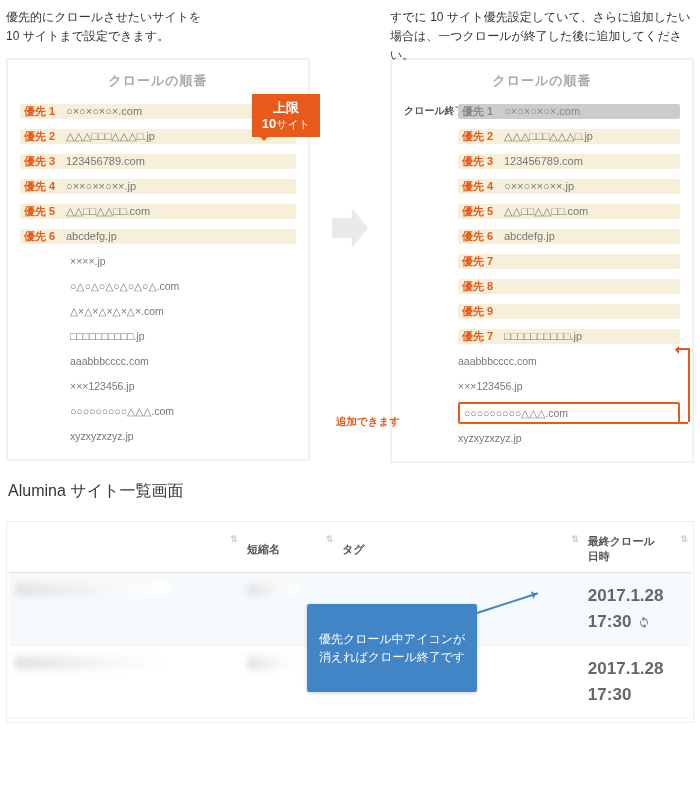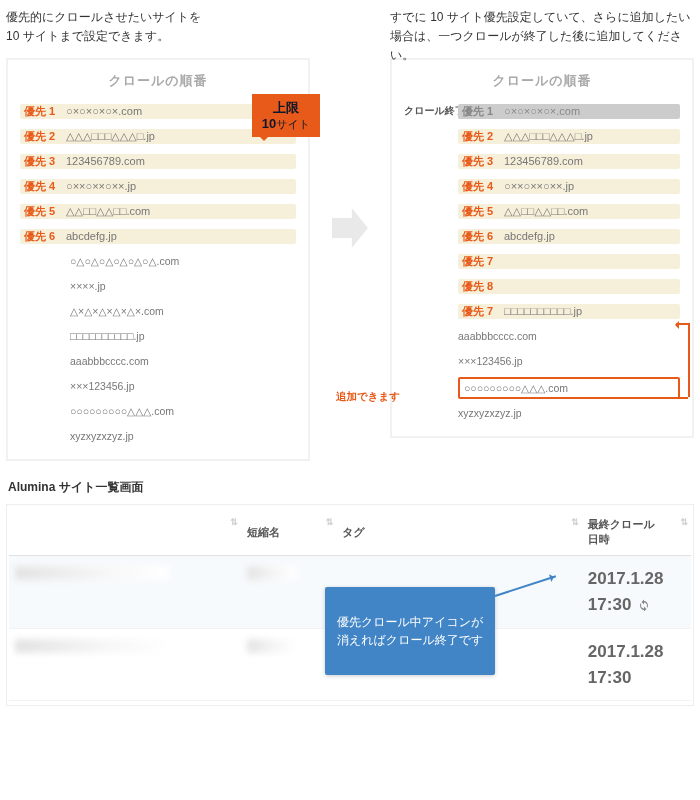--- a/index.html
+++ b/index.html
@@ -13,34 +13,34 @@
   .row { display:flex; align-items:center; font-size:11px; height:22px; }
   .prio { background:#f6efd9; border-radius:2px; display:flex; align-items:center; flex:1; min-width:0; padding:0 6px 0 0; }
   .prio-label { color:#e85a1a; font-weight:bold; font-size:11px; width:46px; padding-left:4px; white-space:nowrap; }
   .prio-url { color:#777; font-size:11px; overflow:hidden; white-space:nowrap; }
   .plain { color:#777; font-size:10.5px; padding-left:50px; overflow:hidden; white-space:nowrap; flex:1; }
   .done-prio { background:#ccc; border-radius:2px; display:flex; align-items:center; flex:1; padding:0 6px 0 0; }
   .done-prio .prio-label { color:#888; }
   .done-prio .prio-url { color:#888; }
   .pre-label { color:#555; font-size:10px; width:54px; text-align:right; padding-right:6px; white-space:nowrap; font-weight:bold; }
   .spacer-pre { width:54px; }
-  .callout { position:absolute; right:-12px; top:34px; background:#e85a1a; color:#0f172a; padding:6px 10px 6px 10px; font-size:13px; line-height:1.2; font-weight:bold; text-align:center; }
+  .callout { position:absolute; right:-12px; top:34px; background:#e85a1a; color:#ffffff; padding:6px 10px 6px 10px; font-size:13px; line-height:1.2; font-weight:bold; text-align:center; }
   .callout::after { content:""; position:absolute; left:6px; bottom:-10px; border:6px solid transparent; border-top-color:#e85a1a; }
   .callout small { font-size:11px; font-weight:normal; }
   .arrow-gap { width:40px; display:flex; align-items:center; justify-content:center; padding-top:200px; }
   .big-arrow { width:36px; height:40px; background:linear-gradient(#e9e9e9,#e9e9e9); clip-path: polygon(0 25%, 55% 25%, 55% 0, 100% 50%, 55% 100%, 55% 75%, 0 75%); }
   .addable-wrap { position:relative; margin-top:2px; }
   .addable-box { border:2px solid #e85a1a; border-radius:2px; color:#777; font-size:10.5px; padding:2px 4px; height:22px; display:flex; align-items:center; }
   .addable-label { position:absolute; right:100%; top:2px; color:#e85a1a; font-size:10.5px; white-space:nowrap; padding-right:4px; font-weight:bold; }
   .hook { position:absolute; right:-10px; top:-54px; width:14px; height:74px; border:2px solid #e85a1a; border-left:none; border-bottom:none; }
   .hook::before { content:""; position:absolute; left:-5px; top:-4px; border:4px solid transparent; border-right-color:#e85a1a; }
   .hook::after { content:""; position:absolute; left:-2px; bottom:-2px; width:14px; height:2px; background:#e85a1a; }
 
   .bottom { padding:8px 6px; }
-  .screen-title { font-size:12px; font-weight:bold; margin:6px 0 8px 2px; }
+  .screen-title { font-size:16px; font-weight:normal; margin:6px 0 19px 2px; }
   .table-wrap { border:1px solid #eee; background:#fff; padding:4px 2px; position:relative; }
   table { width:100%; border-collapse:collapse; font-size:11px; table-layout:fixed; }
   th { color:#555; font-weight:bold; text-align:left; padding:8px 6px; border-bottom:1px solid #e1e1e1; font-size:11px; position:relative; }
   .sort-icon { color:#cfcfcf; font-size:9px; position:absolute; right:6px; top:8px; letter-spacing:-3px; }
   td { padding:10px 6px; border-bottom:1px solid #f2f2f2; color:#666; vertical-align:top; position:relative; }
   .blur { filter:blur(3px); color:#999; background:linear-gradient(90deg,#e3e3e3 0%,#f7f7f7 60%,#fff 100%); height:14px; border-radius:2px; }
   tr.hover td { background:#f7fafc; }
   .date-cell { font-size:17px; line-height:1.5; white-space:nowrap;font-weight:bold; }
   .reload { display:inline-block; vertical-align:-1px; margin-left:2px; }
   .tip { position:absolute; background:#4185c6; color:#fff; font-size:12px; padding:8px 12px; border-radius:2px; line-height:1.5; text-align:center; box-shadow:0 1px 4px rgba(0,0,0,.2); }
@@ -88,24 +88,24 @@
               <span class="prio-url">△△□□△△□□.com</span>
             </div>
           </div>
           <div class="row">
             <div class="prio">
               <span class="prio-label">優先 6</span>
               <span class="prio-url">abcdefg.jp</span>
             </div>
           </div>
           <div class="row">
+            <span class="plain">××××.jp</span>
+          </div>
+          <div class="row">
             <span class="plain">○△○△○△○△○△○△.com</span>
-          </div>
-          <div class="row">
-            <span class="plain">××××.jp</span>
           </div>
           <div class="row">
             <span class="plain">△×△×△×△×△×.com</span>
           </div>
           <div class="row">
             <span class="plain">□□□□□□□□□□.jp</span>
           </div>
           <div class="row">
             <span class="plain">aaabbbcccc.com</span>
           </div>
@@ -182,20 +182,27 @@
             <span class="spacer-pre"></span>
             <div class="prio">
               <span class="prio-label">優先 7</span>
               <span class="prio-url"></span>
             </div>
           </div>
           <div class="row">
             <span class="spacer-pre"></span>
             <div class="prio">
               <span class="prio-label">優先 8</span>
+              <span class="prio-url"></span>
+            </div>
+          </div>
+          <div class="row">
+            <span class="spacer-pre"></span>
+            <div class="prio">
+              <span class="prio-label">優先 9</span>
               <span class="prio-url"></span>
             </div>
           </div>
           <div class="row">
             <span class="spacer-pre"></span>
             <div class="prio">
               <span class="prio-label">優先 7</span>
               <span class="prio-url">□□□□□□□□□□.jp</span>
             </div>
           </div>
@@ -266,19 +273,19 @@
               <div class="blur" style="width:60%"></div>
             </td>
             <td></td>
             <td class="date-cell">
               <div>2017.1.28</div>
               <div>17:30 </div>
             </td>
           </tr>
         </tbody>
     </table>
-    <div class="tip" style="left:300px; top:82px; white-space:pre-line;margin-left:18px;">
+    <div class="tip" style="left:300px; top:82px; white-space:pre-line;">
       <span style="white-space:pre-line">優先クロール中アイコンが
 消えればクロール終了です</span>
       <div class="tip-arrow"></div>
     </div>
   </div>
 </div>
 
 </body></html>

